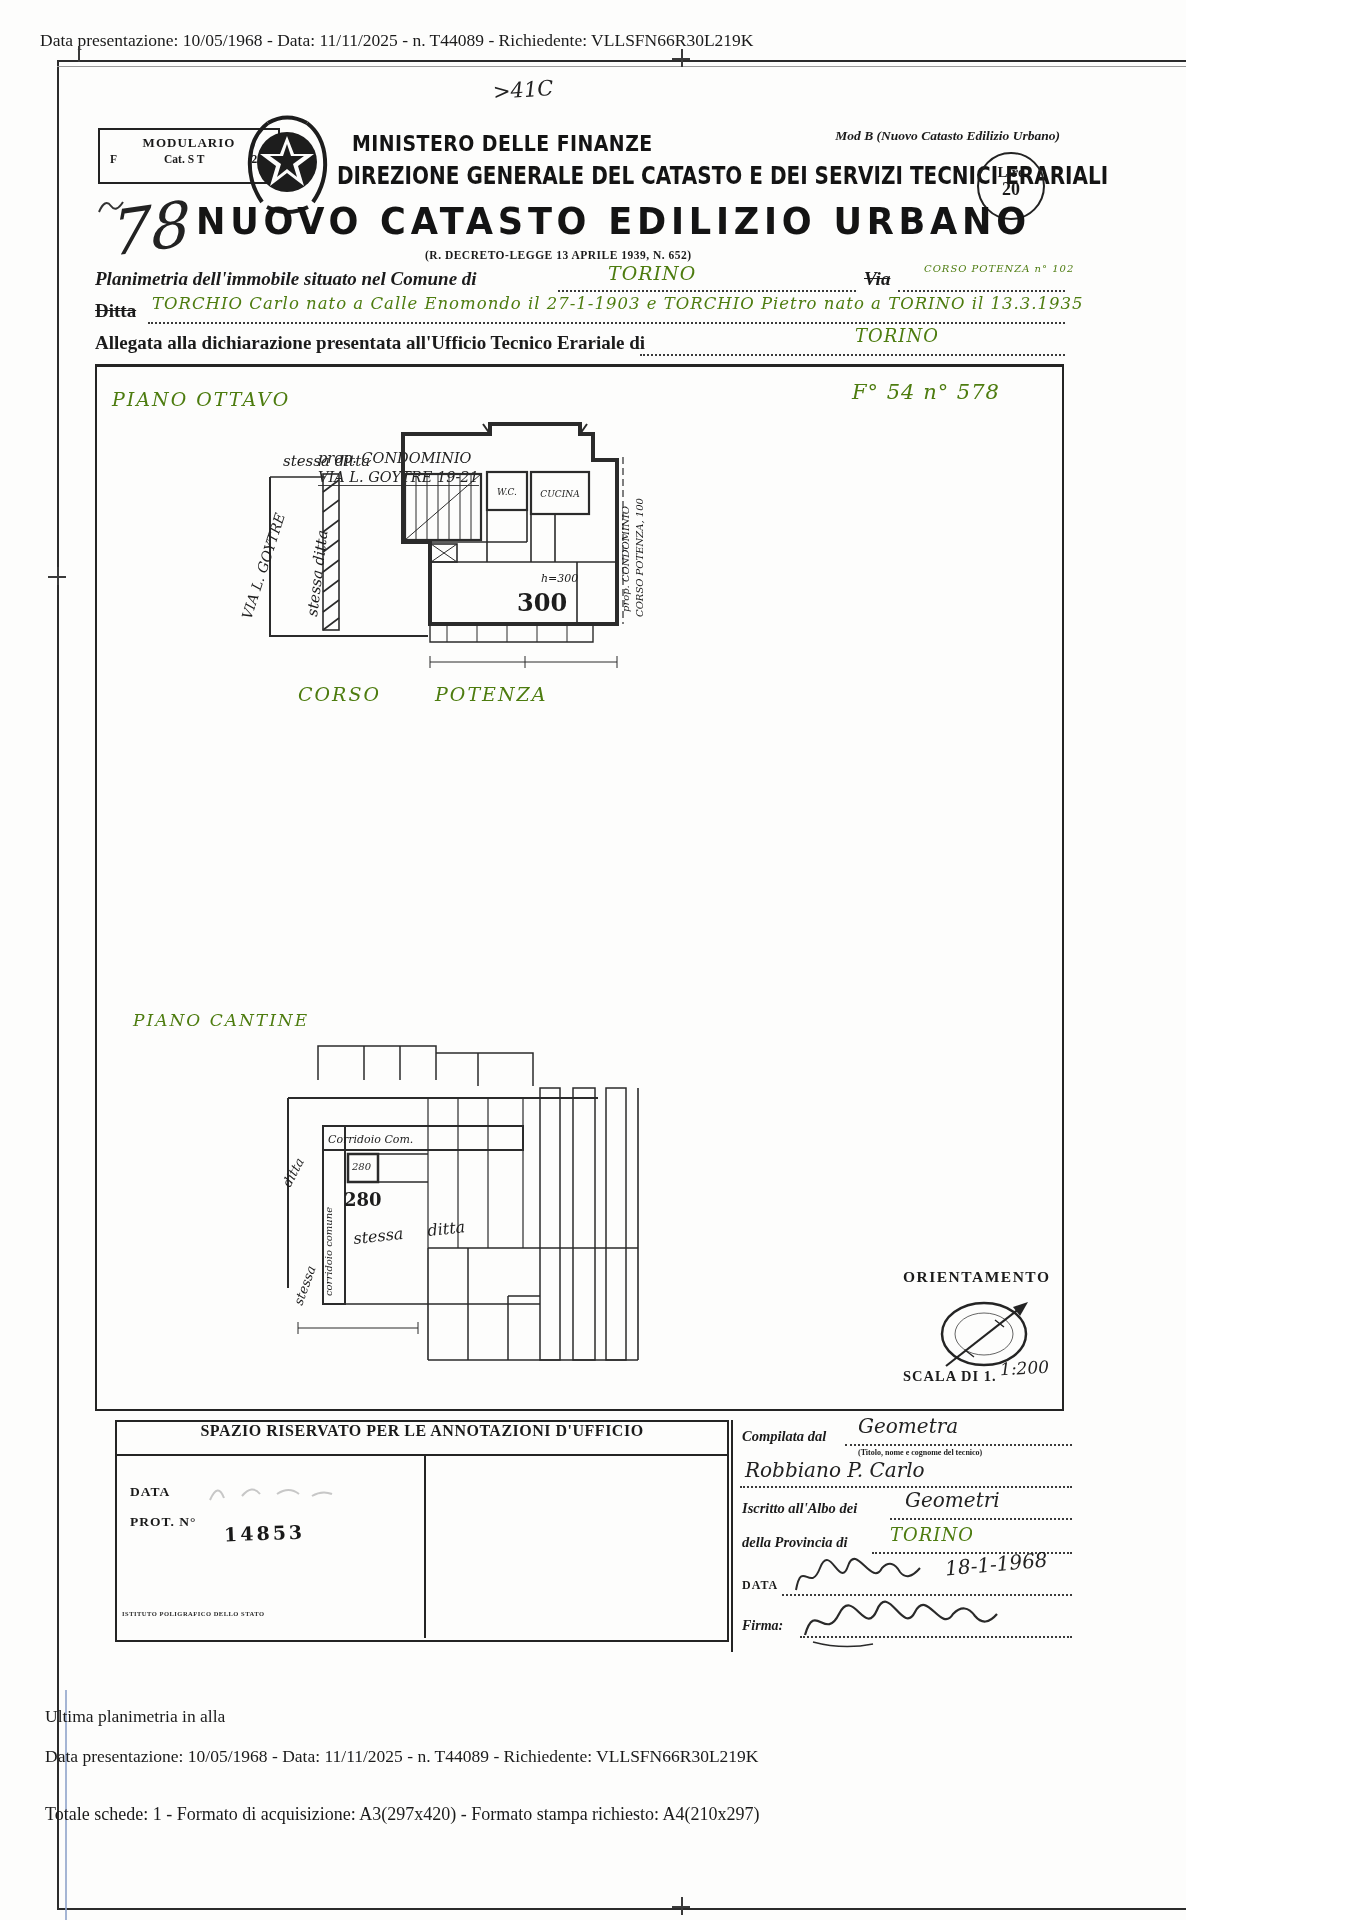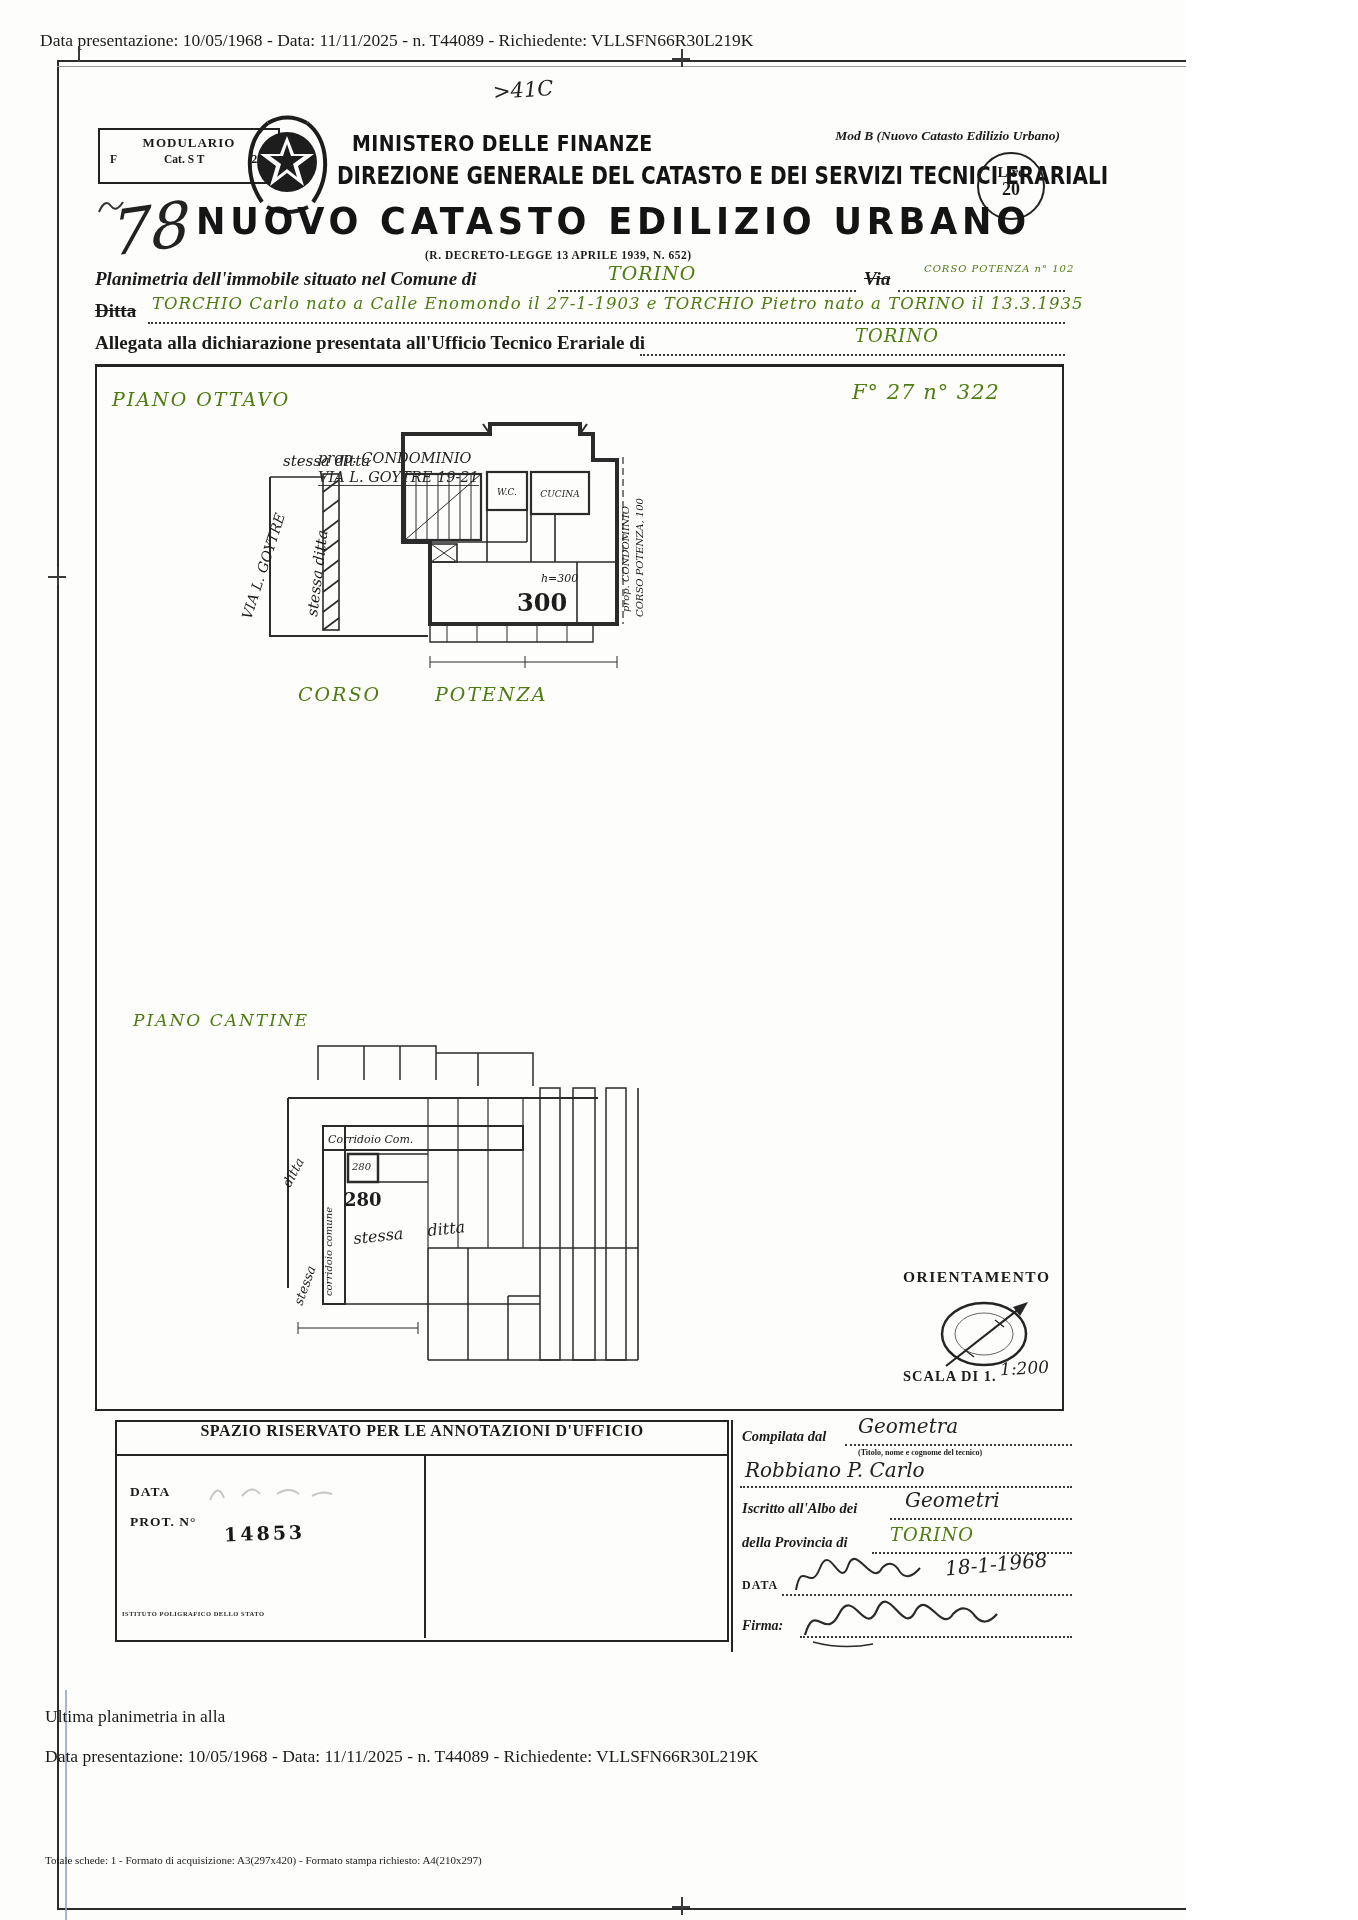--- a/index.html
+++ b/index.html
@@ -91,21 +91,21 @@
   <div class="abs dotted" style="left:148px;top:298px;width:917px;height:24px;"></div>
   <div class="abs handcap nowrap" style="left:152px;top:294px;font-size:16.5px;">TORCHIO Carlo nato a Calle Enomondo il 27-1-1903 e TORCHIO Pietro nato a TORINO il 13.3.1935</div>
 
   <div class="abs print nowrap" style="left:95px;top:332px;font-size:19px;font-weight:bold;">Allegata alla dichiarazione presentata all'Ufficio Tecnico Erariale di</div>
   <div class="abs dotted" style="left:640px;top:330px;width:425px;height:24px;"></div>
   <div class="abs handcap nowrap" style="left:855px;top:325px;font-size:18px;">TORINO</div>
 
   <div class="abs" style="left:95px;top:364px;width:965px;height:1042px;border:2.5px solid #242424;border-top-width:3.5px;"></div>
 
   <div class="abs handcap nowrap" style="left:112px;top:388px;font-size:19px;letter-spacing:2px;">PIANO OTTAVO</div>
-  <div class="abs handcap nowrap" style="left:852px;top:380px;font-size:21px;">F° 27 n° 322</div>
+  <div class="abs handcap nowrap" style="left:852px;top:380px;font-size:21px;">F° 54 n° 578</div>
   <div class="abs hand nowrap" style="left:318px;top:450px;font-size:14.5px;">prop. CONDOMINIO</div>
   <div class="abs hand nowrap" style="left:318px;top:469px;font-size:14.5px;border-bottom:1px solid #444;">VIA L. GOYTRE 19-21</div>
 
   <svg class="abs" style="left:225px;top:412px;" width="580" height="320" viewBox="0 0 580 320">
     <g stroke="#2b2b2b" fill="none" stroke-width="1.6">
       <path d="M45,65 V224 H203" stroke-width="2"></path>
       <path d="M45,65 H100"></path>
       <rect x="98" y="62" width="16" height="156"></rect>
       <path d="M98,80 l16,-12 M98,100 l16,-12 M98,120 l16,-12 M98,140 l16,-12 M98,160 l16,-12 M98,180 l16,-12 M98,200 l16,-12 M98,218 l16,-12"></path>
       <path d="M178,22 H265 V12 H355 V22 H368 V48 H392 V212 H205 V130 H178 Z" stroke-width="4"></path>
@@ -223,15 +223,15 @@
     <path d="M10,45 C20,10 30,52 44,24 S70,48 82,20 S108,46 120,22 S146,44 158,24 q12,-12 22,2 q10,12 22,-2" stroke="#2a2a2a" fill="none" stroke-width="2.2"></path>
     <path d="M18,52 q30,8 60,2" stroke="#2a2a2a" fill="none" stroke-width="1.5"></path>
   </svg>
 
   <div class="abs vrot print" style="left:1288px;top:1408px;font-size:14px;">Catasto dei Fabbricati - Situazione al 11/11/2025 - Comune di TORINO(L219) - &lt; Foglio 1122 - Particella 429 - Subalterno 32 &gt;</div>
   <div class="abs vrot print" style="left:1314px;top:1428px;font-size:16.5px;">CORSO POTENZA n. 102 Piano 8</div>
   <div class="abs vrot" style="left:1258px;top:700px;font-size:11.5px;color:#7e92bb;font-family:'Liberation Sans',sans-serif;">10 metri</div>
 
   <div class="abs print nowrap" style="left:45px;top:1706px;font-size:17.5px;">Ultima planimetria in alla</div>
   <div class="abs print nowrap" style="left:45px;top:1746px;font-size:17.5px;">Data presentazione: 10/05/1968 - Data: 11/11/2025 - n. T44089 - Richiedente: VLLSFN66R30L219K</div>
-  <div class="abs print nowrap" style="left:45px;top:1854px;font-size:11px;">Totale schede: 1 - Formato di acquisizione: A3(297x420)  - Formato stampa richiesto: A4(210x297)</div>
+  <div class="abs print nowrap" style="left:45px;top:1804px;font-size:18px;">Totale schede: 1 - Formato di acquisizione: A3(297x420)  - Formato stampa richiesto: A4(210x297)</div>
 
 </div>
 
 </body></html>

